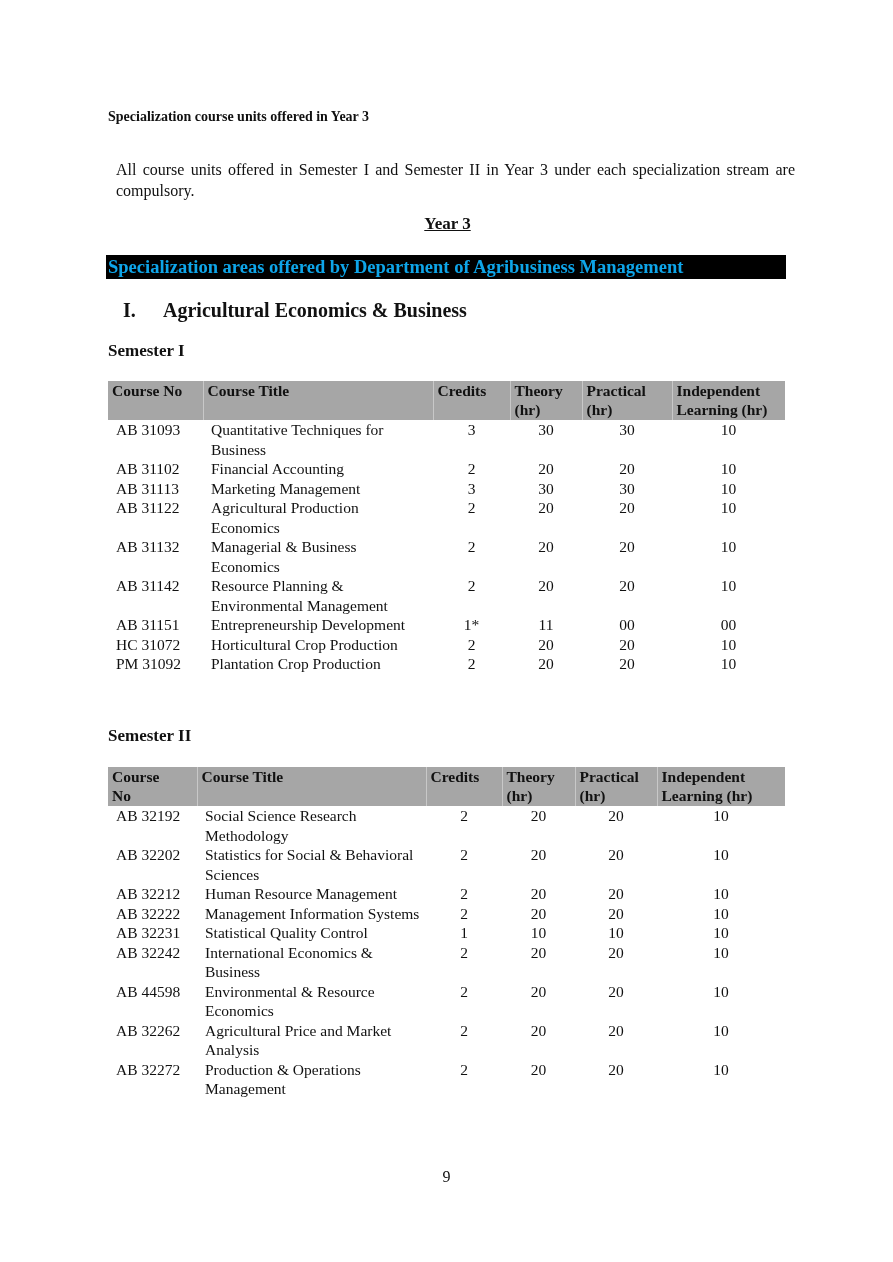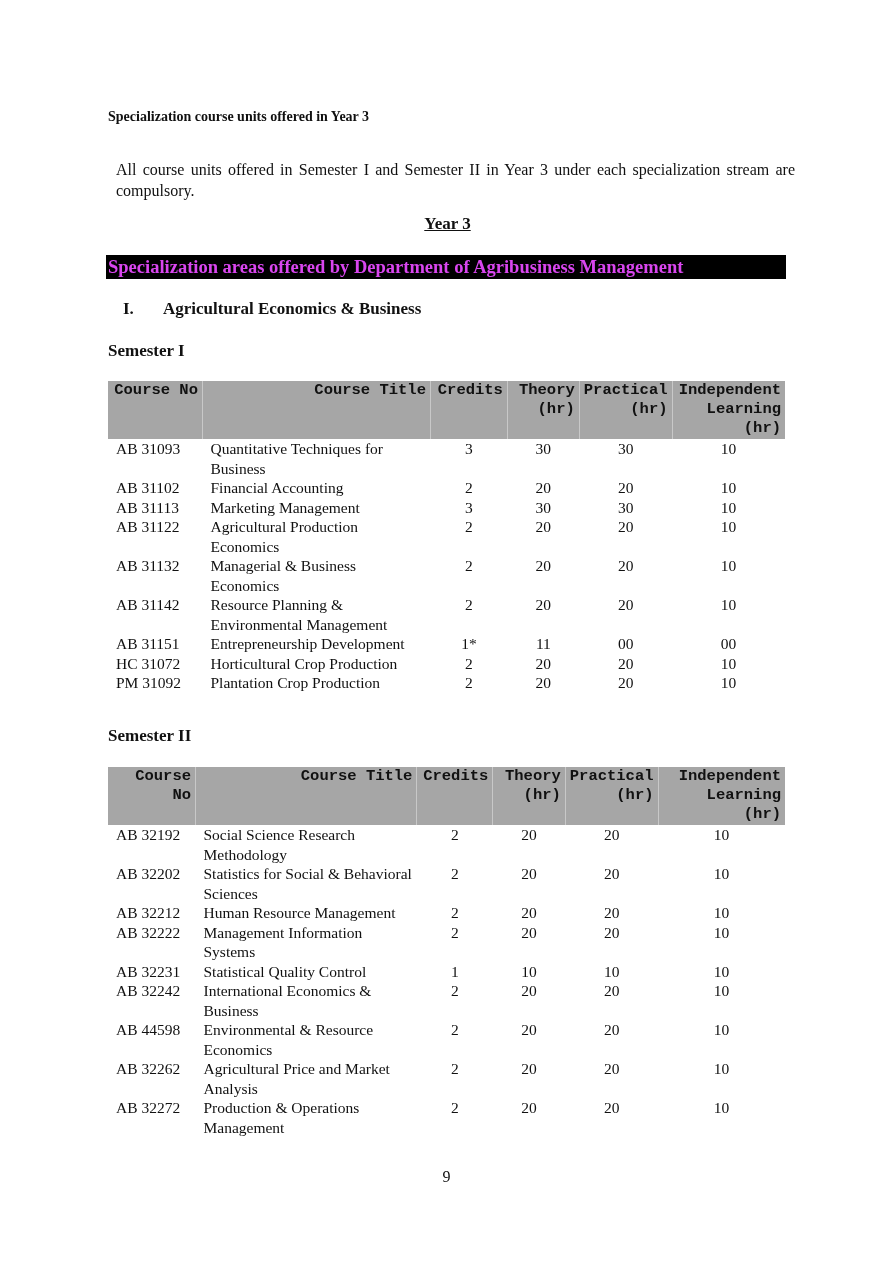--- a/index.html
+++ b/index.html
@@ -51,34 +51,34 @@
       text-decoration: underline;
       margin: 0;
     }
     .dept-banner {
       position: absolute;
       top: 255px;
       left: -2px;
       width: 680px;
       height: 24px;
       background: #000000;
-      color: #d946ef;
+      color: #0ea5e9;
       font-weight: bold;
       font-size: 18.5px;
       line-height: 24px;
       padding-left: 2px;
       white-space: nowrap;
       box-sizing: border-box;
     }
     .stream-title {
       position: absolute;
       top: 299px;
       left: 15px;
       font-weight: bold;
-      font-size: 17px;
+      font-size: 20px;
       margin: 0;
     }
     .stream-title .num {
       display: inline-block;
       width: 40px;
     }
     .sem-title {
       position: absolute;
       left: 0;
       font-weight: bold;
@@ -88,26 +88,25 @@
     table.courses {
       position: absolute;
       left: 0;
       border-collapse: collapse;
       font-size: 15.5px;
       line-height: 19.5px;
     }
     table.courses th {
       background: #a6a6a6;
       font-weight: bold;
-      text-align: right;
+      text-align: left;
       vertical-align: top;
       padding: 0 4px 1px 4px;
       border-left: 1px solid #c8c8c8;
       line-height: 19px;
-      font-family: Liberation Mono, monospace;
     }
     table.courses th:first-child {
       border-left: none;
     }
     table.courses td {
       vertical-align: top;
       padding: 0 4px;
     }
     table.courses td.c-no {
       text-align: left;

